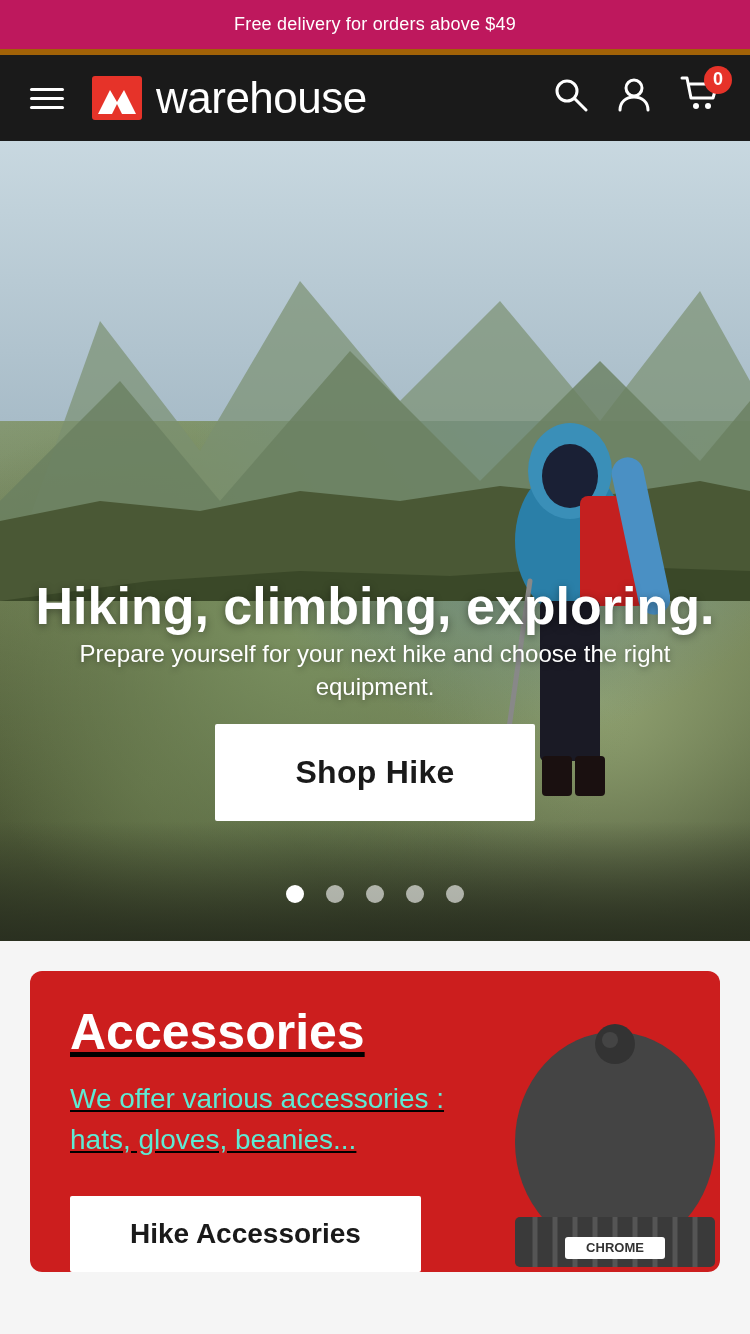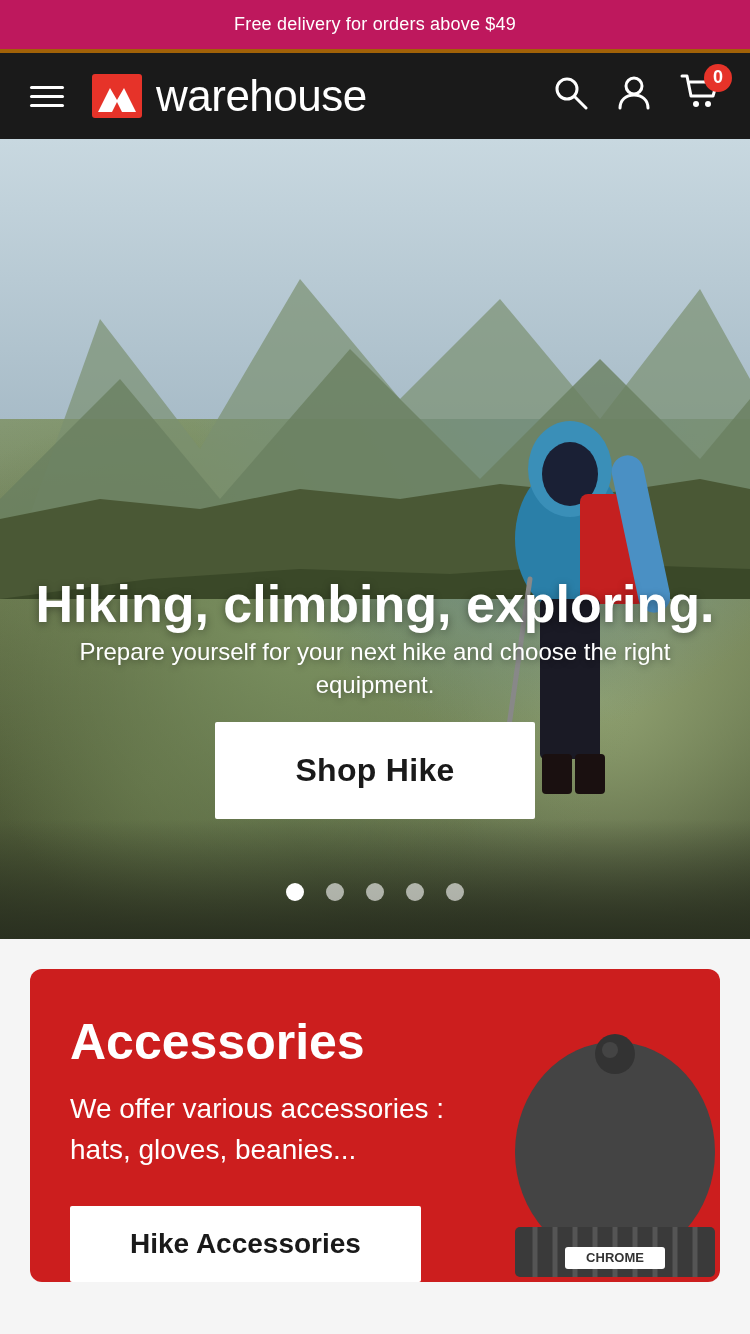--- a/index.html
+++ b/index.html
@@ -17,21 +17,21 @@
       letter-spacing: 0.2px;
     }
 
     
     .header {
       background: #1a1a1a;
       display: flex;
       align-items: center;
       justify-content: space-between;
       padding: 18px 30px;
-      border-top: 4px solid #a16207;
+      border-top: 6px solid #a16207;
     }
     .header-left { display: flex; align-items: center; gap: 28px; }
     .hamburger-icon { display: flex; flex-direction: column; gap: 6px; cursor: pointer; }
     .hamburger-icon span { display: block; width: 34px; height: 3px; background: #fff; border-radius: 2px; }
     .logo { display: flex; align-items: center; gap: 14px; }
     .logo-icon { width: 50px; height: 44px; }
     .logo-text { color: #fff; font-size: 44px; font-weight: 400; letter-spacing: -0.5px; }
     .header-right { display: flex; align-items: center; gap: 28px; }
     .header-icon { color: #fff; font-size: 36px; cursor: pointer; position: relative; }
     .cart-badge {
@@ -131,33 +131,34 @@
     .dot.active { opacity: 1; }
 
     
     .accessories-section {
       padding: 30px 30px 0;
       background: #f5f5f5;
     }
     .accessories-card {
       background: #cc1e1e;
       border-radius: 12px;
-      padding: 44px 40px 0;
+      padding: 32px 40px 0;
       position: relative;
       overflow: hidden;
       min-height: 300px;
+      text-decoration: underline;
     }
     .accessories-title {
       color: #fff;
       font-size: 50px;
       font-weight: 700;
       margin-bottom: 18px;
     }
     .accessories-desc {
-      color: #ffffff;
+      color: #5eead4;
       font-size: 28px;
       font-weight: 400;
       line-height: 1.45;
       max-width: 380px;
       margin-bottom: 36px;
     }
     .accessories-btn {
       display: inline-block;
       background: #fff;
       color: #1a1a1a;

